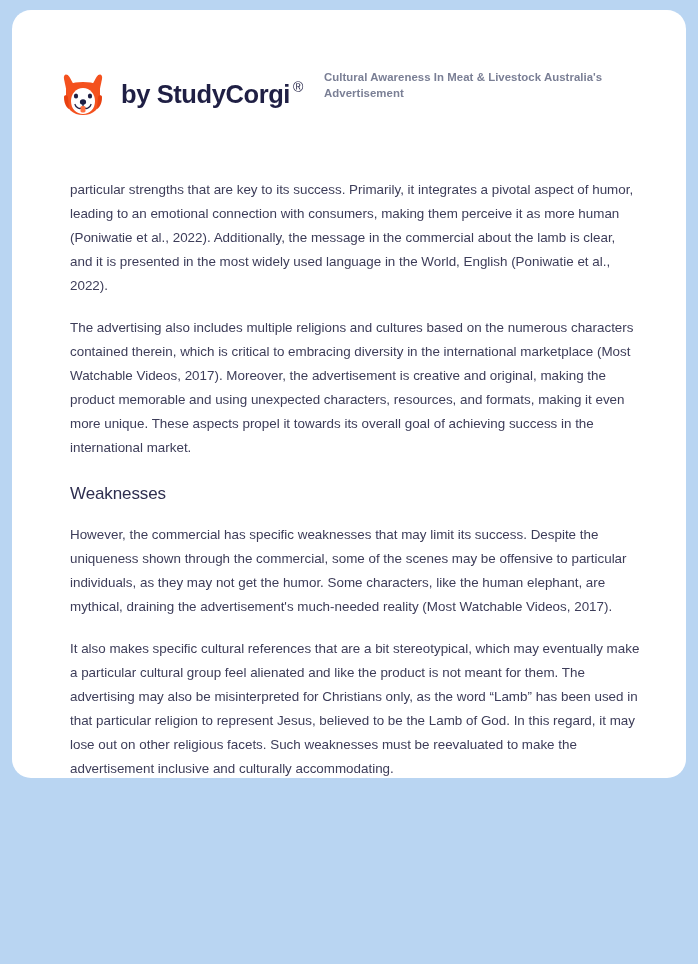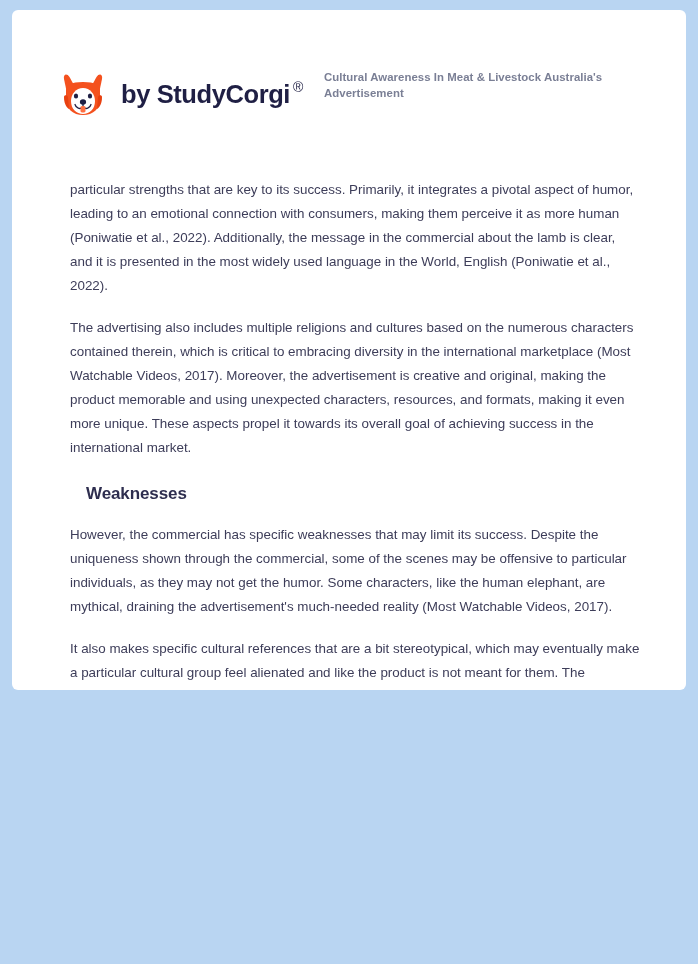--- a/index.html
+++ b/index.html
@@ -11,23 +11,23 @@
     height: 964px;
     background: #b9d5f2;
     font-family: "Liberation Sans", sans-serif;
     overflow: hidden;
   }
   .page-frame {
     position: absolute;
     left: 12px;
     top: 10px;
     width: 674px;
-    height: 680px;
+    height: 768px;
     background: #ffffff;
-    border-radius: 6px;
+    border-radius: 19px;
     overflow: hidden;
     box-sizing: border-box;
   }
   
   .doc-header {
     display: flex;
     align-items: flex-start;
     justify-content: space-between;
     padding: 52px 44px 0 46px;
     box-sizing: border-box;
@@ -95,23 +95,23 @@
   p.para {
     color: #3d3d59;
     font-size: 13.4px;
     line-height: 24px;
     margin: 0 0 18px 0;
     text-align: left;
   }
   h2.section-heading {
     color: #2e2e4f;
     font-size: 17px;
-    font-weight: bold;
+    font-weight: normal;
     line-height: 1.25;
-    margin: 23px 0 19px 16px;
+    margin: 23px 0 19px 0;
     letter-spacing: -0.1px;
   }
 </style>
 </head>
 <body>
 
 <div class="page-frame">
 
   <div class="doc-header">
 

